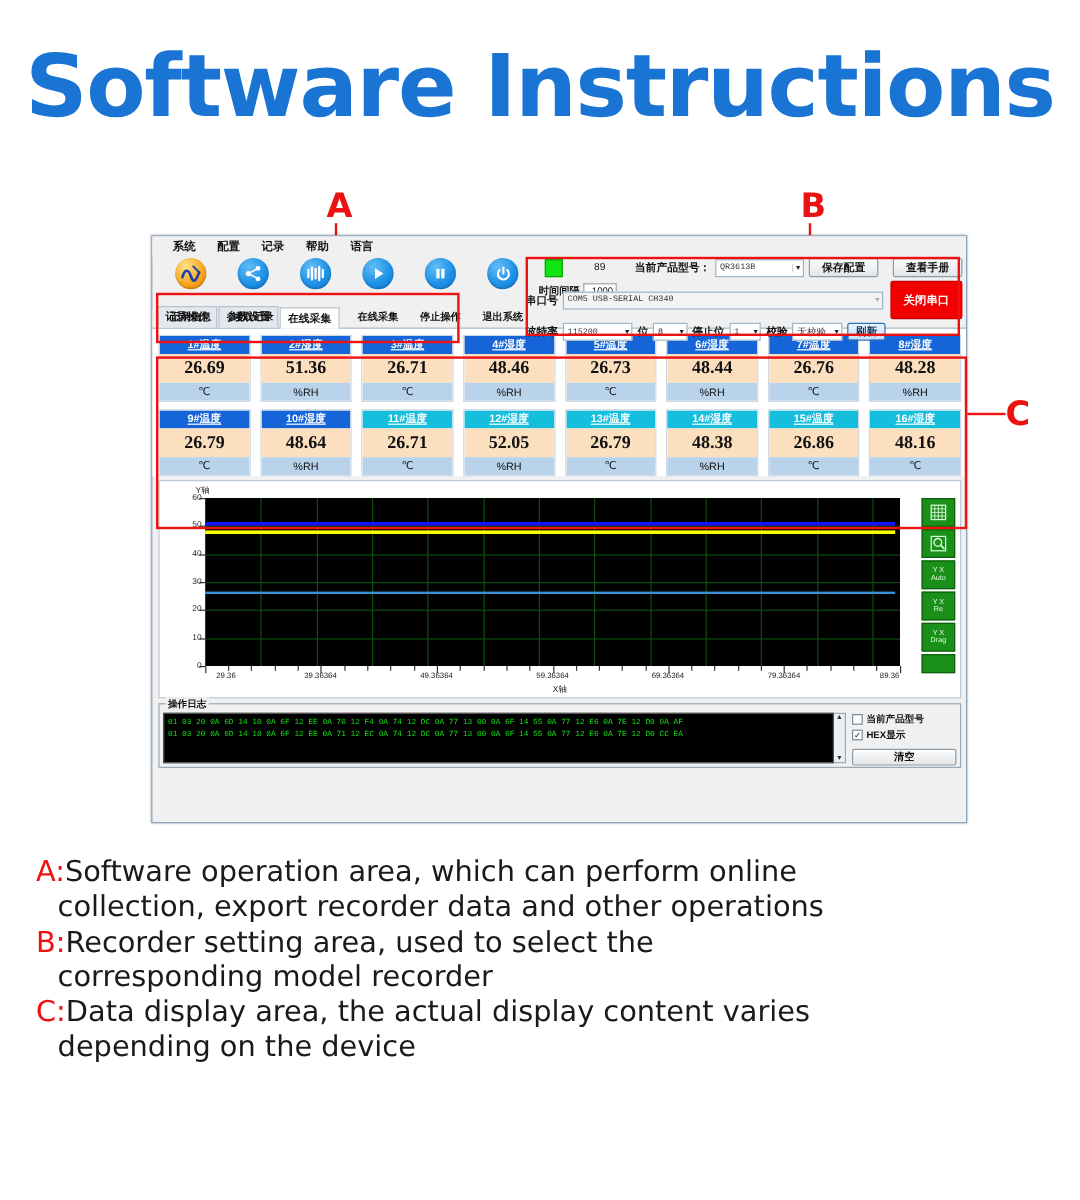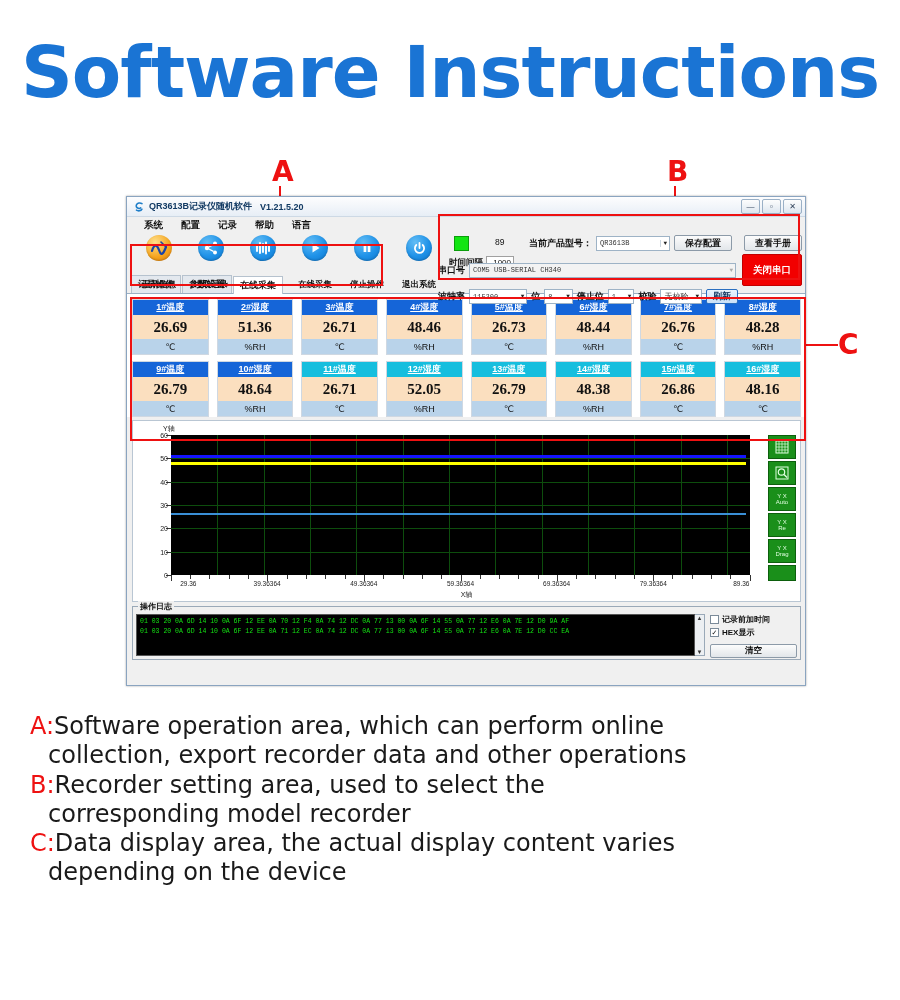--- a/index.html
+++ b/index.html
@@ -182,33 +182,20 @@
 <div class="leader" style="left:279px; top:186px; height:62px;"></div>
 
 <div class="callout-letter" style="left:667px; top:158px;">B</div>
 <div class="leader" style="left:674px; top:186px; height:32px;"></div>
 
 <div class="callout-letter" style="left:838px; top:331px;">C</div>
 <div class="leader" style="left:806px; top:344px; width:32px; height:2px;"></div>
 
 <div class="app-window">
 
-  <div class="titlebar">
-    <svg class="tb-logo" viewBox="0 0 16 16">
-      <path d="M12 3.5c-2.5-1.6-6.2-1-7.4 1.6-1 2.2.4 4 2.4 4.6 1.4.4 2.6.1 3.2-.6" fill="none" stroke="#1f7ec8" stroke-width="2.1" stroke-linecap="round"></path>
-      <path d="M4.6 12.2c2.4 1.6 6 1.1 7.3-1.4" fill="none" stroke="#1f7ec8" stroke-width="2.1" stroke-linecap="round"></path>
-    </svg>
-    <span class="tb-title">QR3613B记录仪随机软件</span>
-    <span class="tb-ver">V1.21.5.20</span>
-    <div class="tb-btns">
-      <div class="tb-btn">—</div>
-      <div class="tb-btn">▫</div>
-      <div class="tb-btn">✕</div>
-    </div>
-  </div>
 
   <div class="menubar">
     <span class="menu-item">系统</span>
     <span class="menu-item">配置</span>
     <span class="menu-item">记录</span>
     <span class="menu-item">帮助</span>
     <span class="menu-item">语言</span>
   </div>
 
   <div class="toolrow">
@@ -540,21 +527,21 @@
         <div class="log-line">01 03 20 0A 6D 14 10 0A 6F 12 EE 0A 70 12 F4 0A 74 12 DC 0A 77 13 00 0A 6F 14 55 0A 77 12 E6 0A 7E 12 D0 9A AF</div>
         <div class="log-line">01 03 20 0A 6D 14 10 0A 6F 12 EE 0A 71 12 EC 0A 74 12 DC 0A 77 13 00 0A 6F 14 55 0A 77 12 E6 0A 7E 12 D0 CC EA</div>
       </div>
       <div class="log-sb">
         <span>▲</span>
         <span>▼</span>
       </div>
       <div class="log-right">
         <div class="cbrow">
           <span class="cb"></span>
-          <span class="cblb">记录前加时间</span>
+          <span class="cblb">当前产品型号</span>
         </div>
         <div class="cbrow">
           <span class="cb">✓</span>
           <span class="cblb">HEX显示</span>
         </div>
         <div class="clearbtn">清空</div>
       </div>
     </div>
   </div>
 </div>

